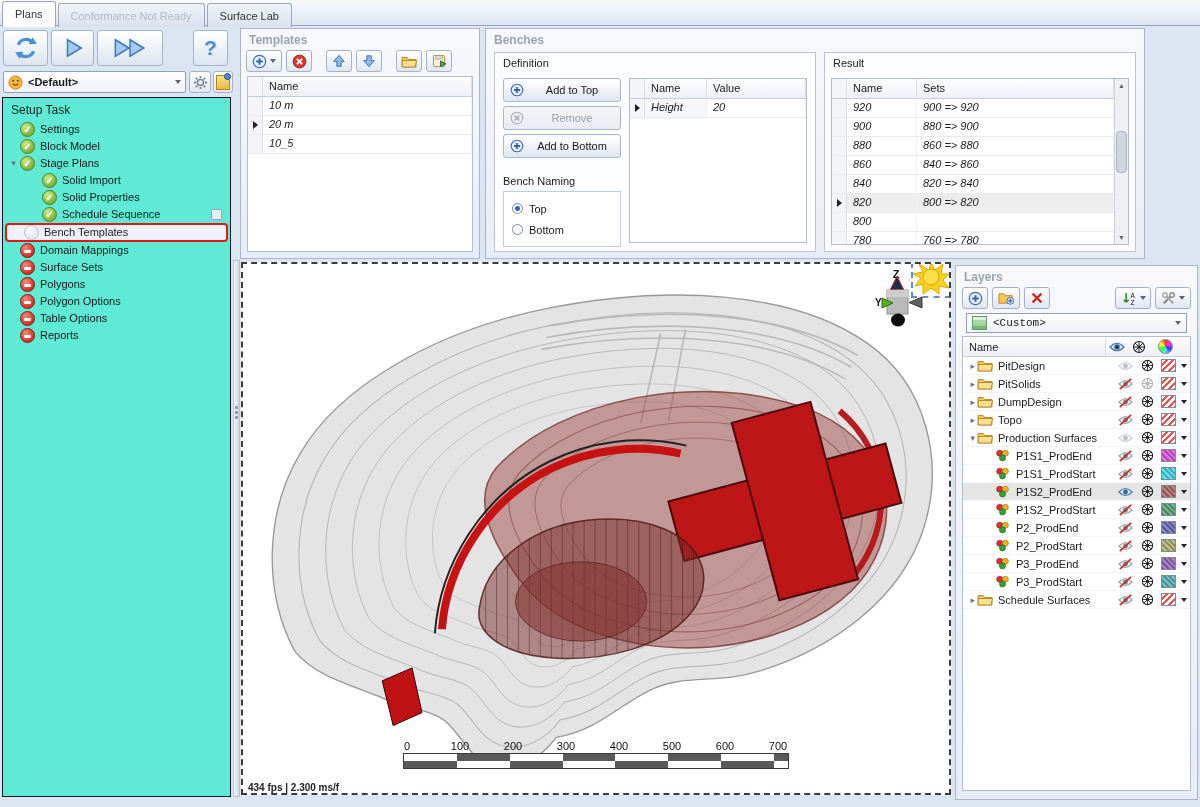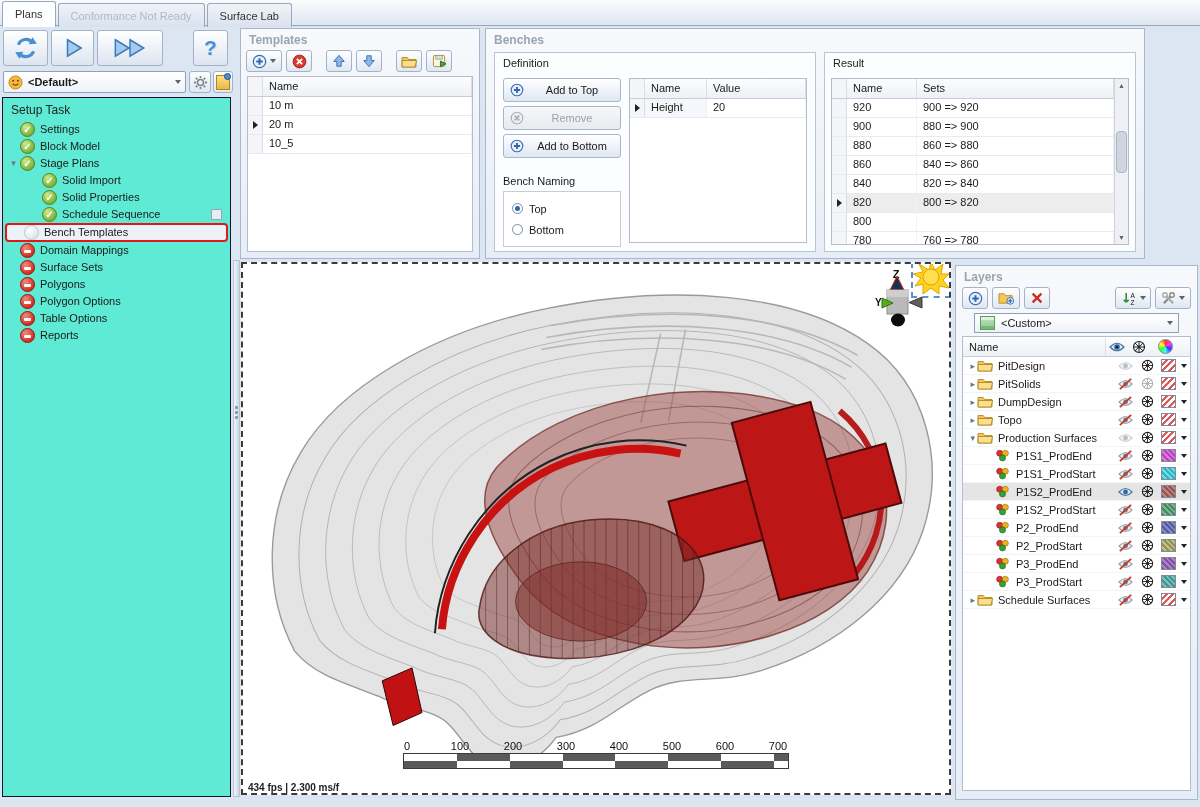--- a/index.html
+++ b/index.html
@@ -45,21 +45,21 @@
   .st-ic{width:15px;height:15px;border-radius:50%;display:inline-flex;align-items:center;justify-content:center;flex:0 0 15px;}
   .st-done{background:radial-gradient(circle at 35% 30%,#cdeB8a,#7db33c 70%);border:1px solid #50831d;color:#fff;font-size:10px;font-weight:bold;box-sizing:border-box;}
   .st-block{background:radial-gradient(circle at 35% 30%,#f08a7e,#d92f22 70%);border:1px solid #8e170e;box-sizing:border-box;position:relative;}
   .st-block::after{content:"";position:absolute;left:3px;right:3px;top:6px;height:3px;background:#fff;border-radius:1px;}
   .st-pend{background:radial-gradient(circle at 35% 30%,#ffffff,#dfe6ef 75%);border:1px solid #b9c4d4;box-sizing:border-box;}
   
   .grid{background:#fff;border:1px solid #b3bdce;box-sizing:border-box;overflow:hidden;}
   .g-h{display:flex;height:19px;line-height:18px;background:linear-gradient(#fdfdfe,#edf0f5);
     border-bottom:1px solid #c6cdd9;}
   .g-h .c{padding:0 6px;border-right:1px solid #d9dee7;box-sizing:border-box;}
-  .g-r{display:flex;height:18px;line-height:17px;border-bottom:1px solid #e7eaf0;}
+  .g-r{display:flex;height:18px;line-height:17px;border-bottom:1px solid #e7eaf0;font-style:italic;}
   .g-r .c{padding:0 6px;border-right:1px solid #f0f2f6;box-sizing:border-box;overflow:hidden;}
   .gut{width:15px;flex:0 0 15px;background:#f3f5f9;border-right:1px solid #d8dde6;box-sizing:border-box;
     display:flex;align-items:center;justify-content:center;}
   .mark{width:0;height:0;border-top:4px solid transparent;border-bottom:4px solid transparent;border-left:5px solid #222;}
   
   .group{position:absolute;border:1px solid #b9c4d6;background:#fcfdfe;box-sizing:border-box;}
   .group .gcap{padding:4px 8px;color:#222;}
   .defbtn{width:118px;height:24px;margin-bottom:4px;border:1px solid #a8b6cc;border-radius:3px;box-sizing:border-box;
     background:linear-gradient(#fff,#dfe7f1);display:flex;align-items:center;gap:6px;padding:0 6px;}
   .defbtn.disabled{color:#9aa2ad;background:linear-gradient(#f6f7f9,#e8ebef);}
@@ -582,21 +582,21 @@
       <div class="tbtn wide">
         <svg width="15" height="15" viewBox="0 0 16 16">
           <path d="M3 13L10 6" stroke="#8a8a8a" stroke-width="2.4"></path>
           <path d="M13 13L6 6" stroke="#aaaaaa" stroke-width="2.4"></path>
           <circle cx="11.8" cy="4.2" r="2.4" fill="none" stroke="#8a8a8a" stroke-width="1.5"></circle>
           <circle cx="4.2" cy="4.2" r="2.4" fill="none" stroke="#aaaaaa" stroke-width="1.5"></circle>
           </svg>
         <span class="caret"></span>
       </div>
     </div>
-    <div style="margin:3px 18px;height:20px;border:1px solid #8fa0bc;background:linear-gradient(#fff,#eef2f8);display:flex;align-items:center;padding:0 5px;gap:6px;box-sizing:border-box;">
+    <div style="margin:3px 10px;height:20px;border:1px solid #8fa0bc;background:linear-gradient(#fff,#eef2f8);display:flex;align-items:center;padding:0 5px;gap:6px;box-sizing:border-box;font-family:Liberation Mono, monospace;">
       <span class="greenlayers"></span>
       <span style="flex:1;">&lt;Custom&gt;</span>
       <span class="caret"></span>
     </div>
     <div class="grid" style="margin:2px 6px;height:455px;">
       <div class="g-h" style="align-items:center;">
         <div class="c" style="flex:1;border-right:1px solid #d9dee7;">Name</div>
         <div class="icell">
           <svg width="16" height="12" viewBox="0 0 16 12">
             <path d="M1 6 Q8 -1.5 15 6 Q8 13.5 1 6Z" fill="#dce9f7" stroke="#4a78a8" stroke-width="1.2"></path>

